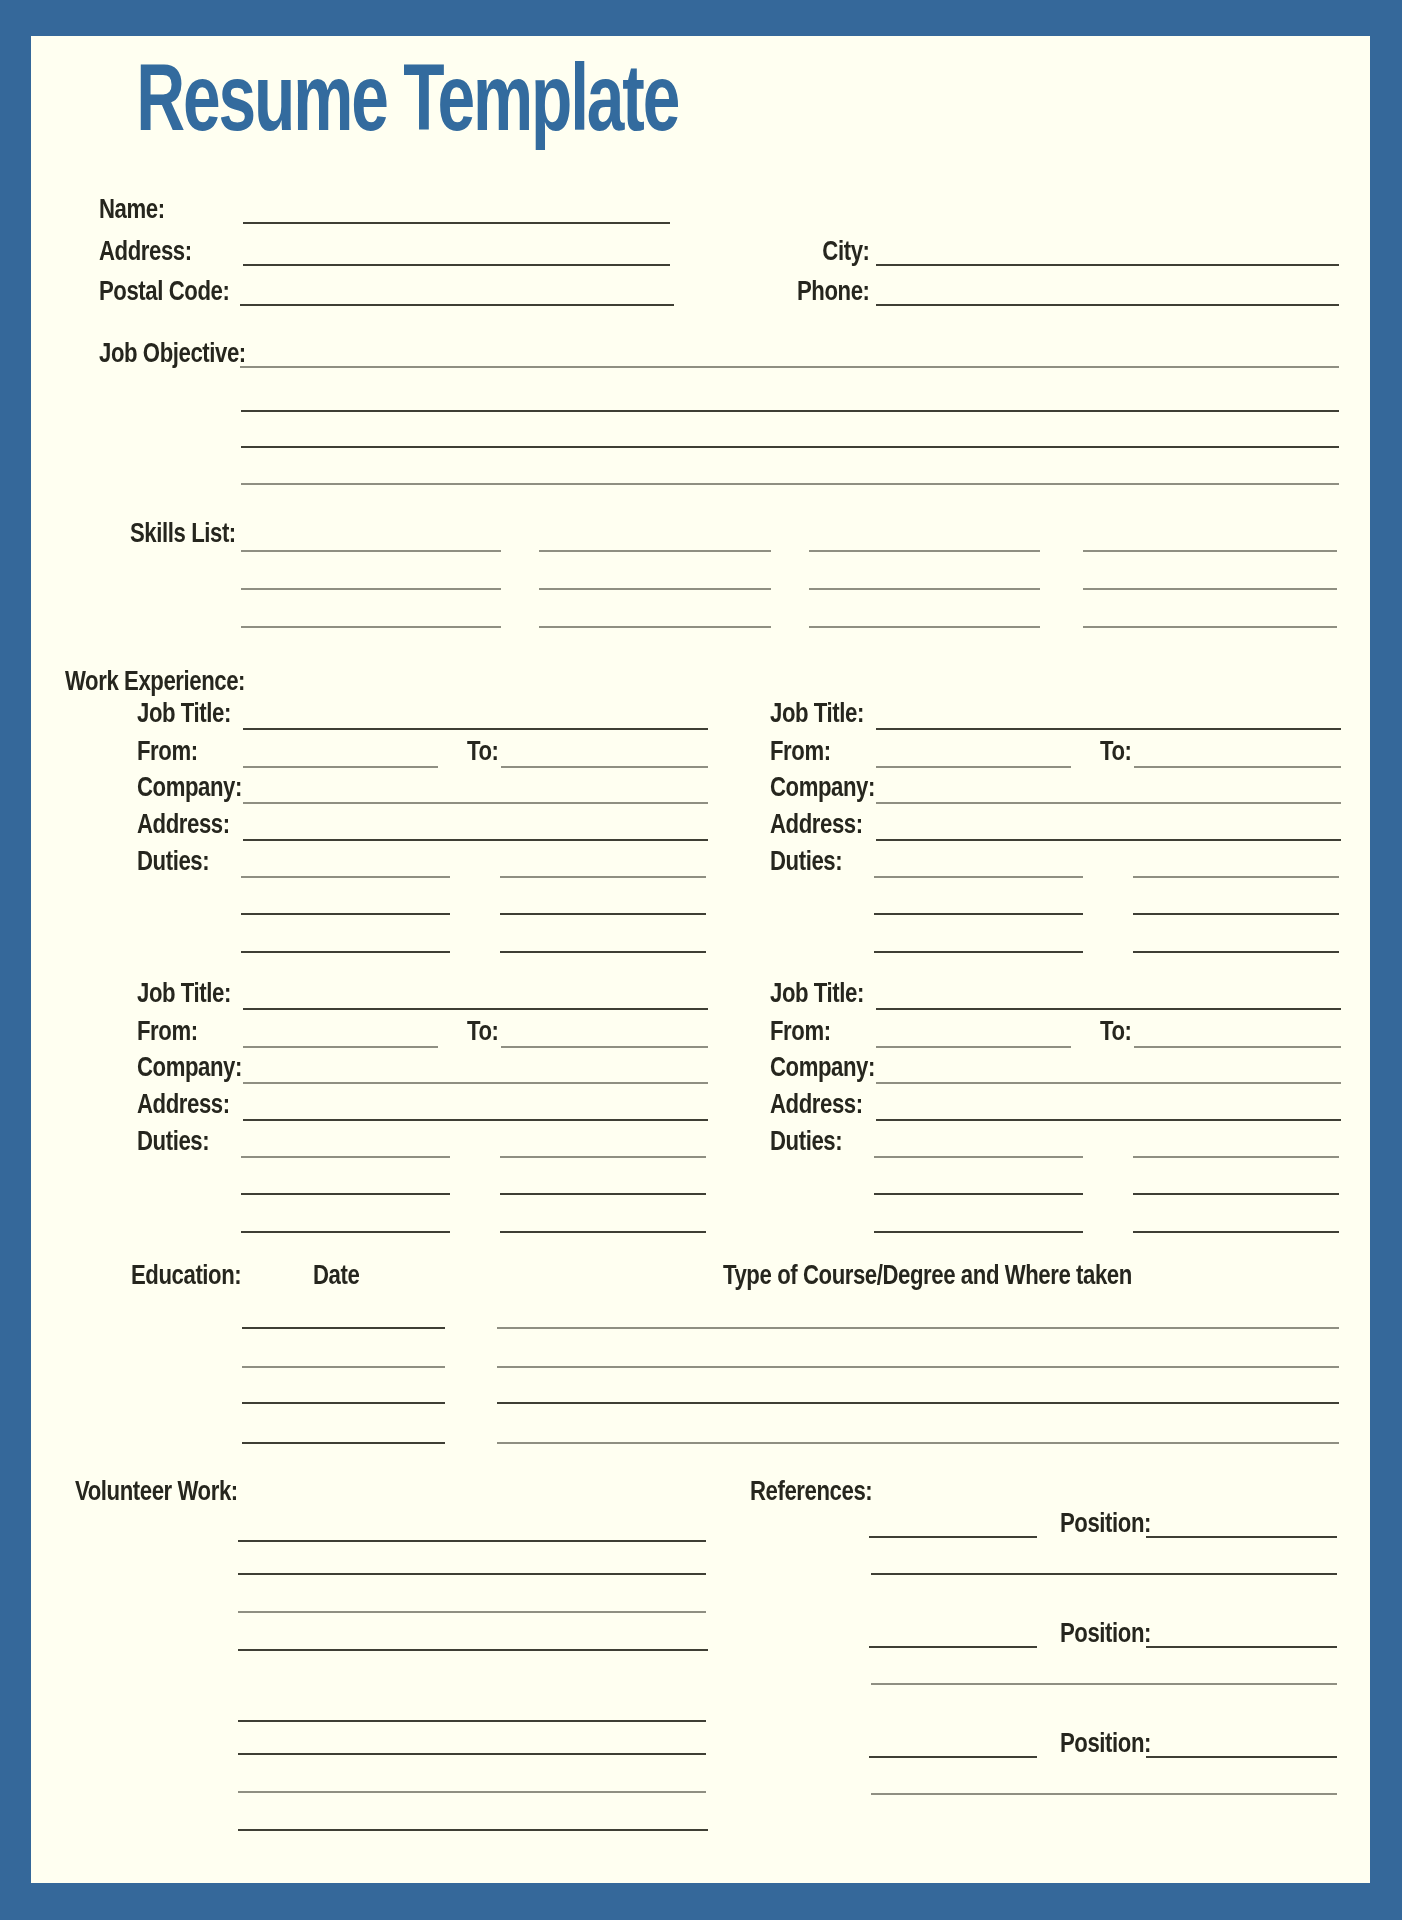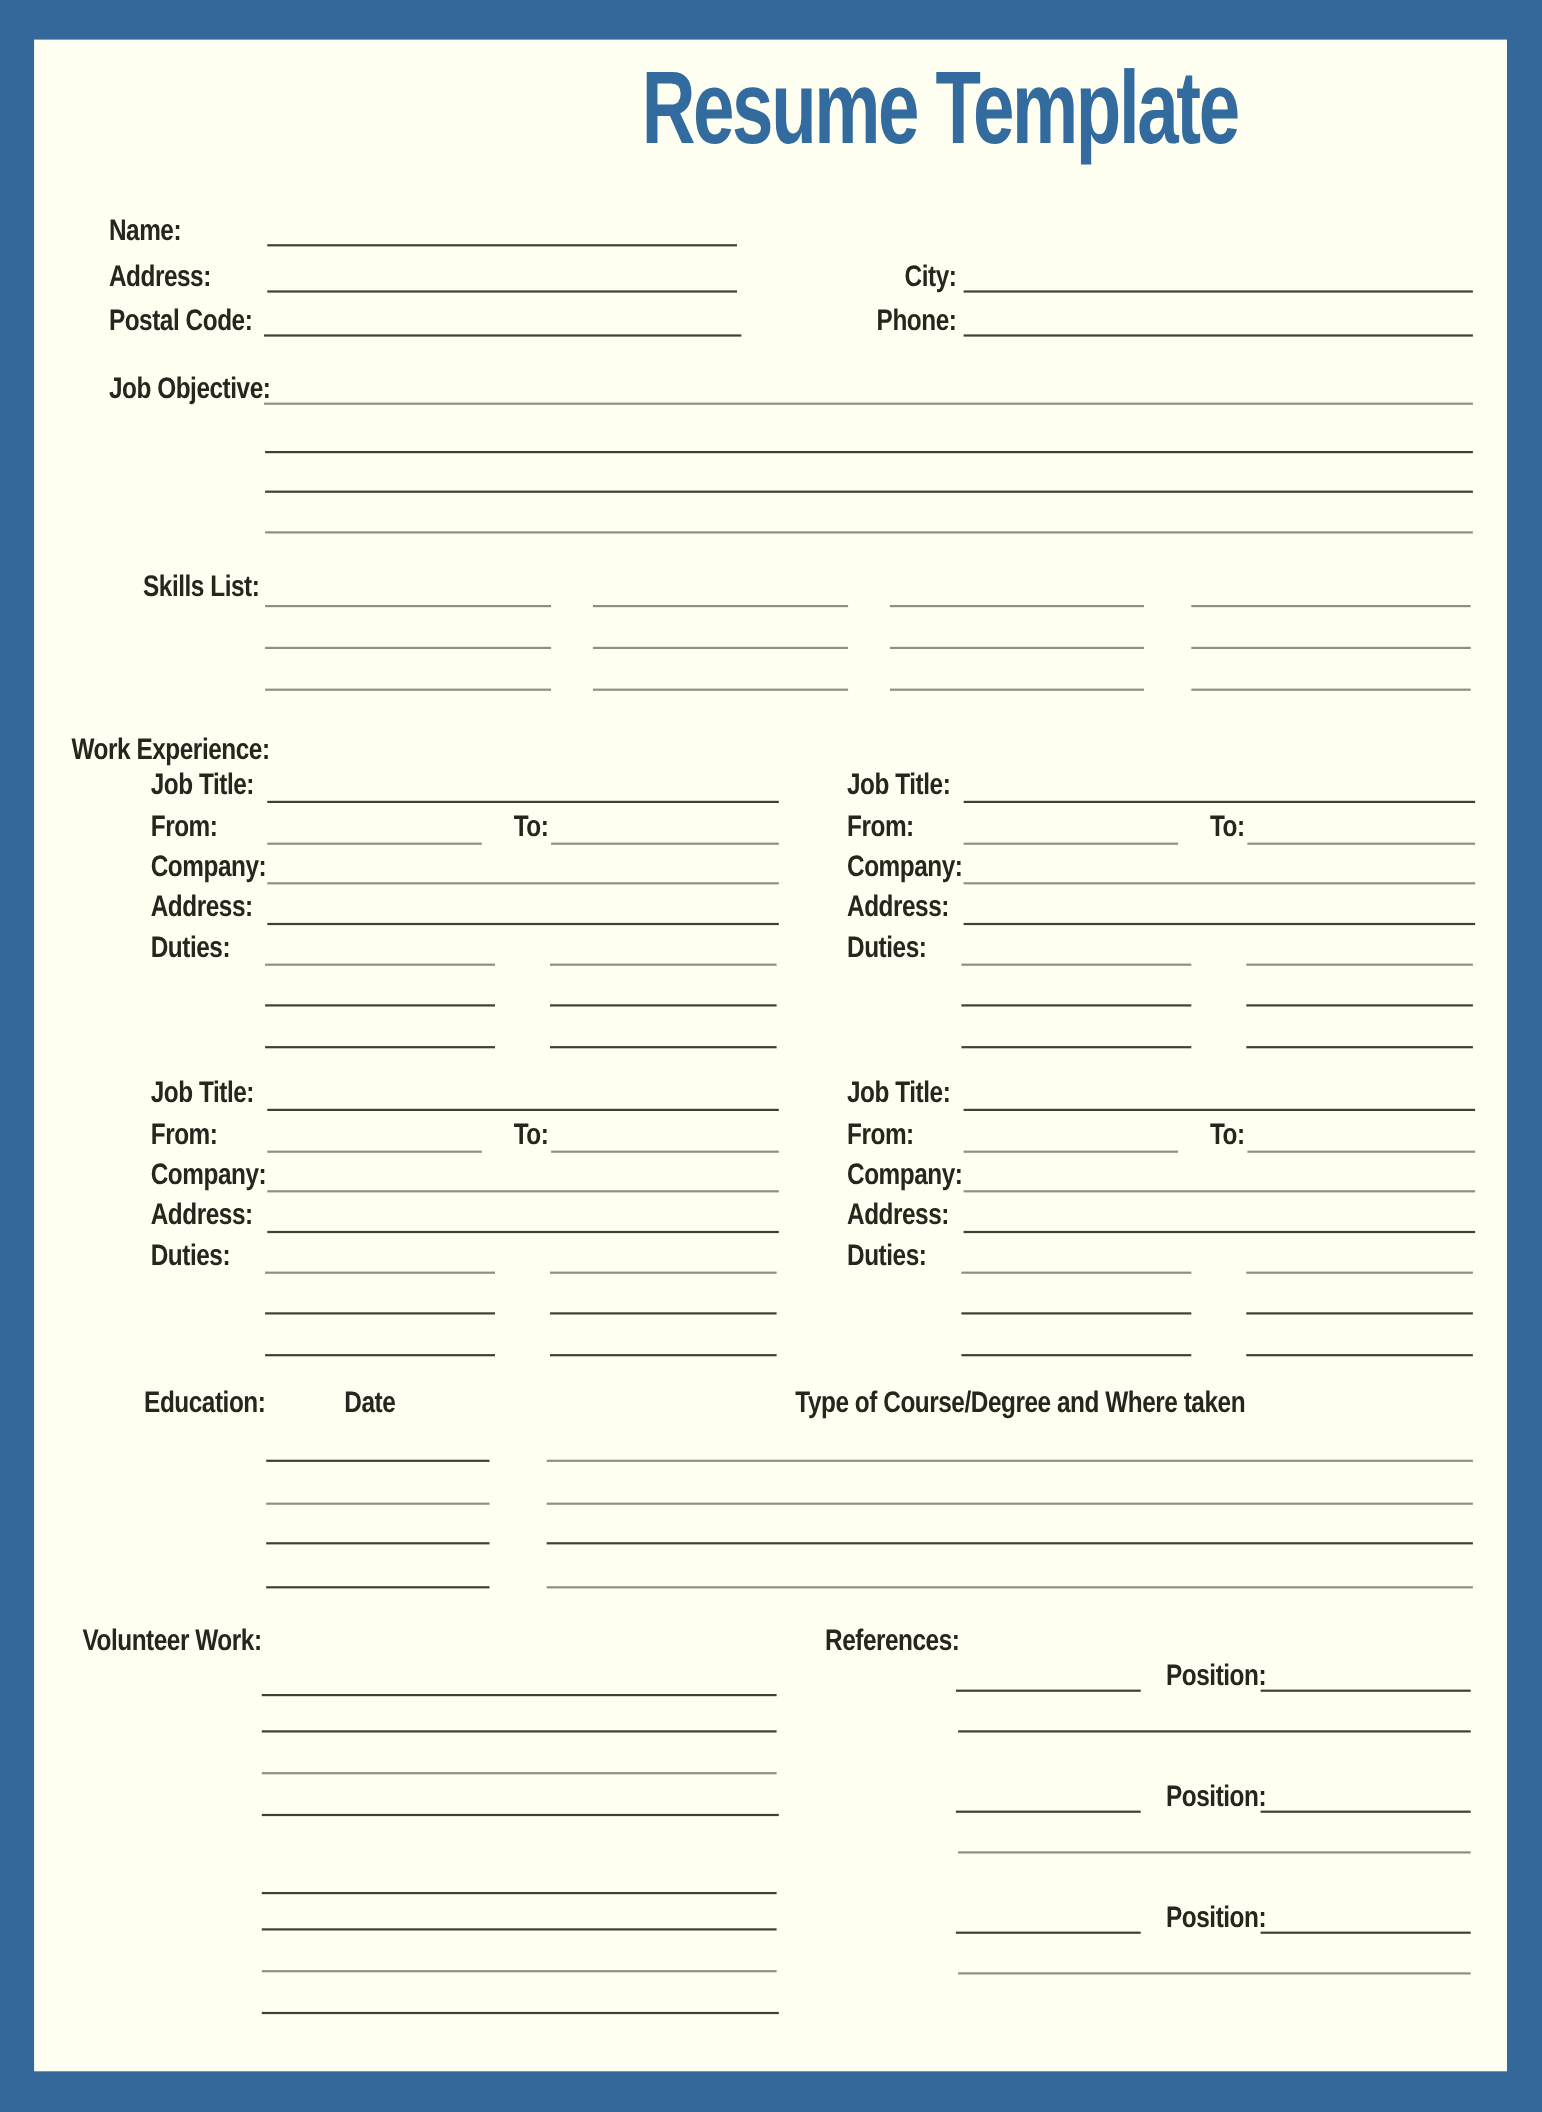--- a/index.html
+++ b/index.html
@@ -17,21 +17,21 @@
     background:var(--frame_blue);
     font-family:"Liberation Sans","DejaVu Sans",sans-serif;
     overflow:hidden;
   }
   .sheet{
     position:absolute;left:31px;top:36px;width:1339px;height:1847px;
     background:var(--paper_cream);
   }
   .title-wrap{
     position:absolute;left:31px;top:38px;width:1200px;height:125px;
-    text-align:right;
+    text-align:left;
   }
   .title-wrap .t{
     display:inline-block;
     font-size:94px;font-weight:bold;line-height:120px;
     letter-spacing:-3px;
     color:var(--title_blue);
     transform:scaleX(0.72);transform-origin:center;
     white-space:nowrap;
   }
   .lbl{

